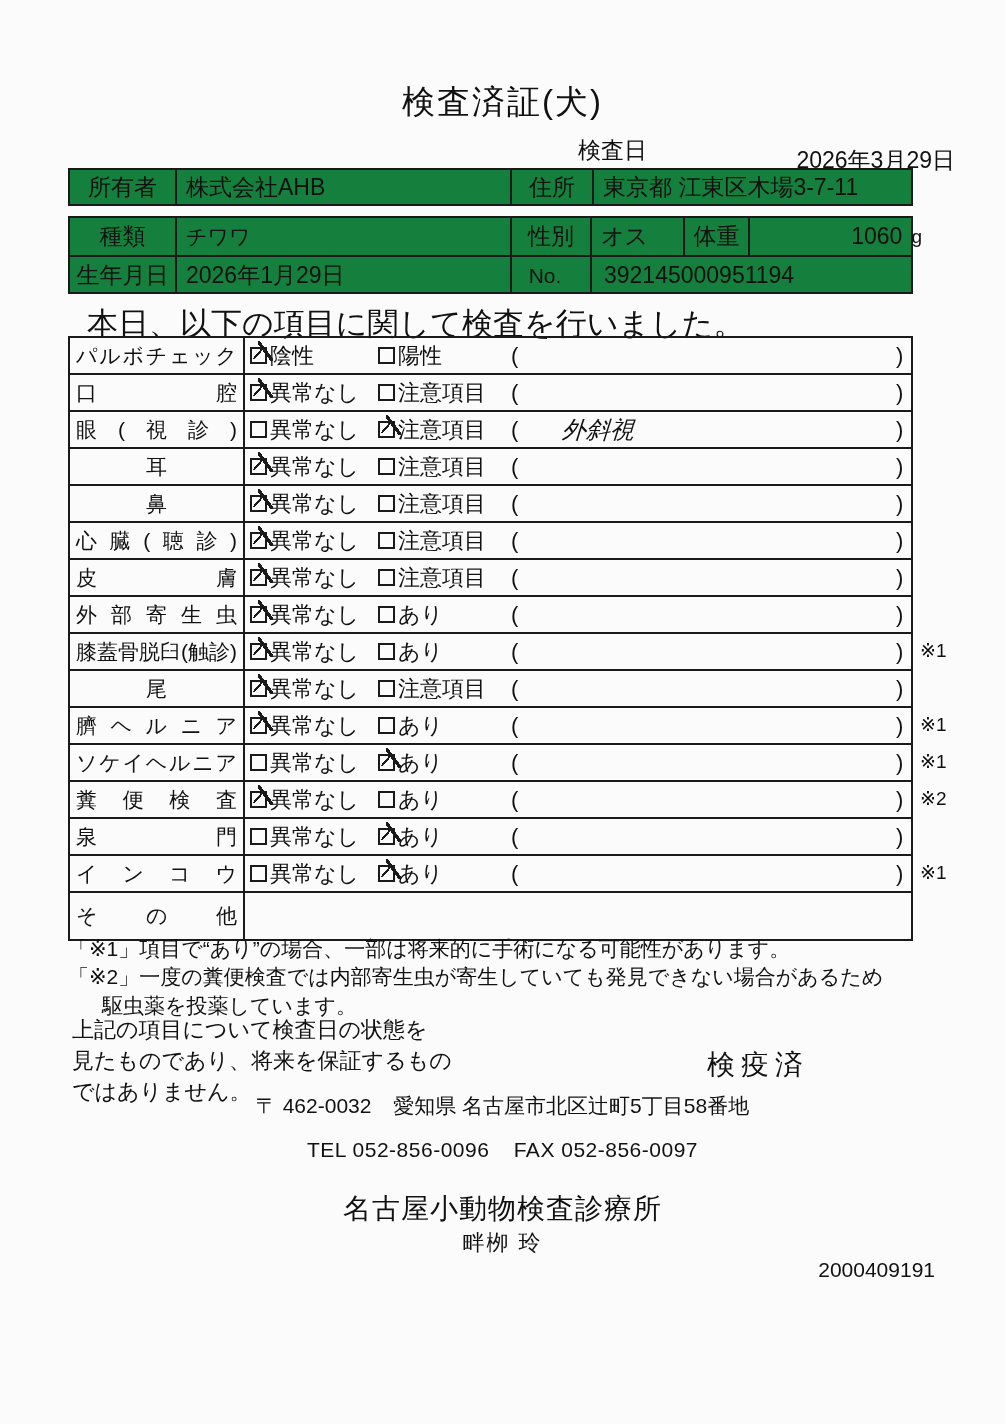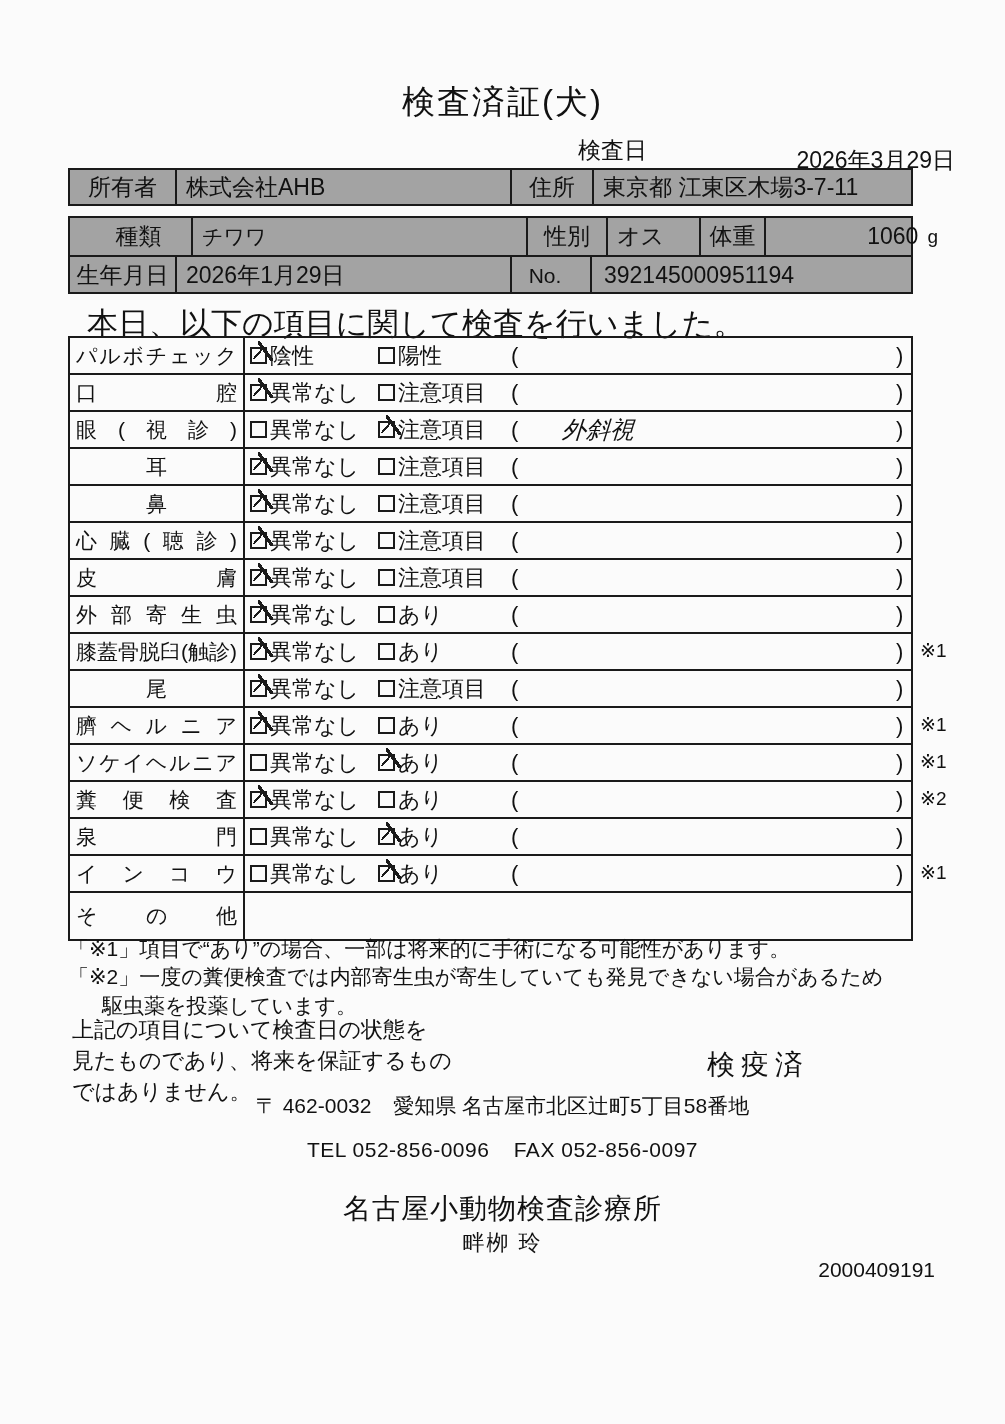--- a/index.html
+++ b/index.html
@@ -49,21 +49,21 @@
     position: absolute;
     right: 0; top: 10px;
     letter-spacing: 0px;
   }
 
   
   .frame {
     position: absolute;
     box-sizing: border-box;
     border: 2px solid #1a1a1a;
-    background: #a3a3a3;
+    background: #15803d;
   }
 
   
   #owner-frame { left: 68px; top: 168px; width: 845px; height: 38px; }
   
   #pet-frame   { left: 68px; top: 216px; width: 845px; height: 78px; }
 
   
   .intro {
     position: absolute;
@@ -328,21 +328,21 @@
     <div class="vline" style="left:522px;"></div>
     <div class="hlabel" style="left:0;width:105px;">所有者</div>
     <div class="hvalue" style="left:107px;width:331px;">株式会社AHB</div>
     <div class="hlabel" style="left:442px;width:80px;">住所</div>
     <div class="hvalue" style="left:524px;width:317px;">東京都 江東区木場3-7-11</div>
   </div>
 
   <div class="frame" id="pet-frame">
     <div class="hline" style="top:37px;"></div>
 
-    <div style="position:absolute;left:16px;top:0;width:100%;height:37px;">
+    <div style="position:absolute;left:0;top:0;width:100%;height:37px;">
       <div class="vline" style="left:105px;"></div>
       <div class="vline" style="left:440px;"></div>
       <div class="vline" style="left:520px;"></div>
       <div class="vline" style="left:613px;"></div>
       <div class="vline" style="left:678px;"></div>
       <div class="hlabel" style="left:0;width:105px;">種類</div>
       <div class="hvalue" style="left:107px;width:331px;font-size:21px;">チワワ</div>
       <div class="hlabel" style="left:442px;width:78px;">性別</div>
       <div class="hvalue" style="left:522px;width:91px;">オス</div>
       <div class="hlabel" style="left:615px;width:63px;">体重</div>

